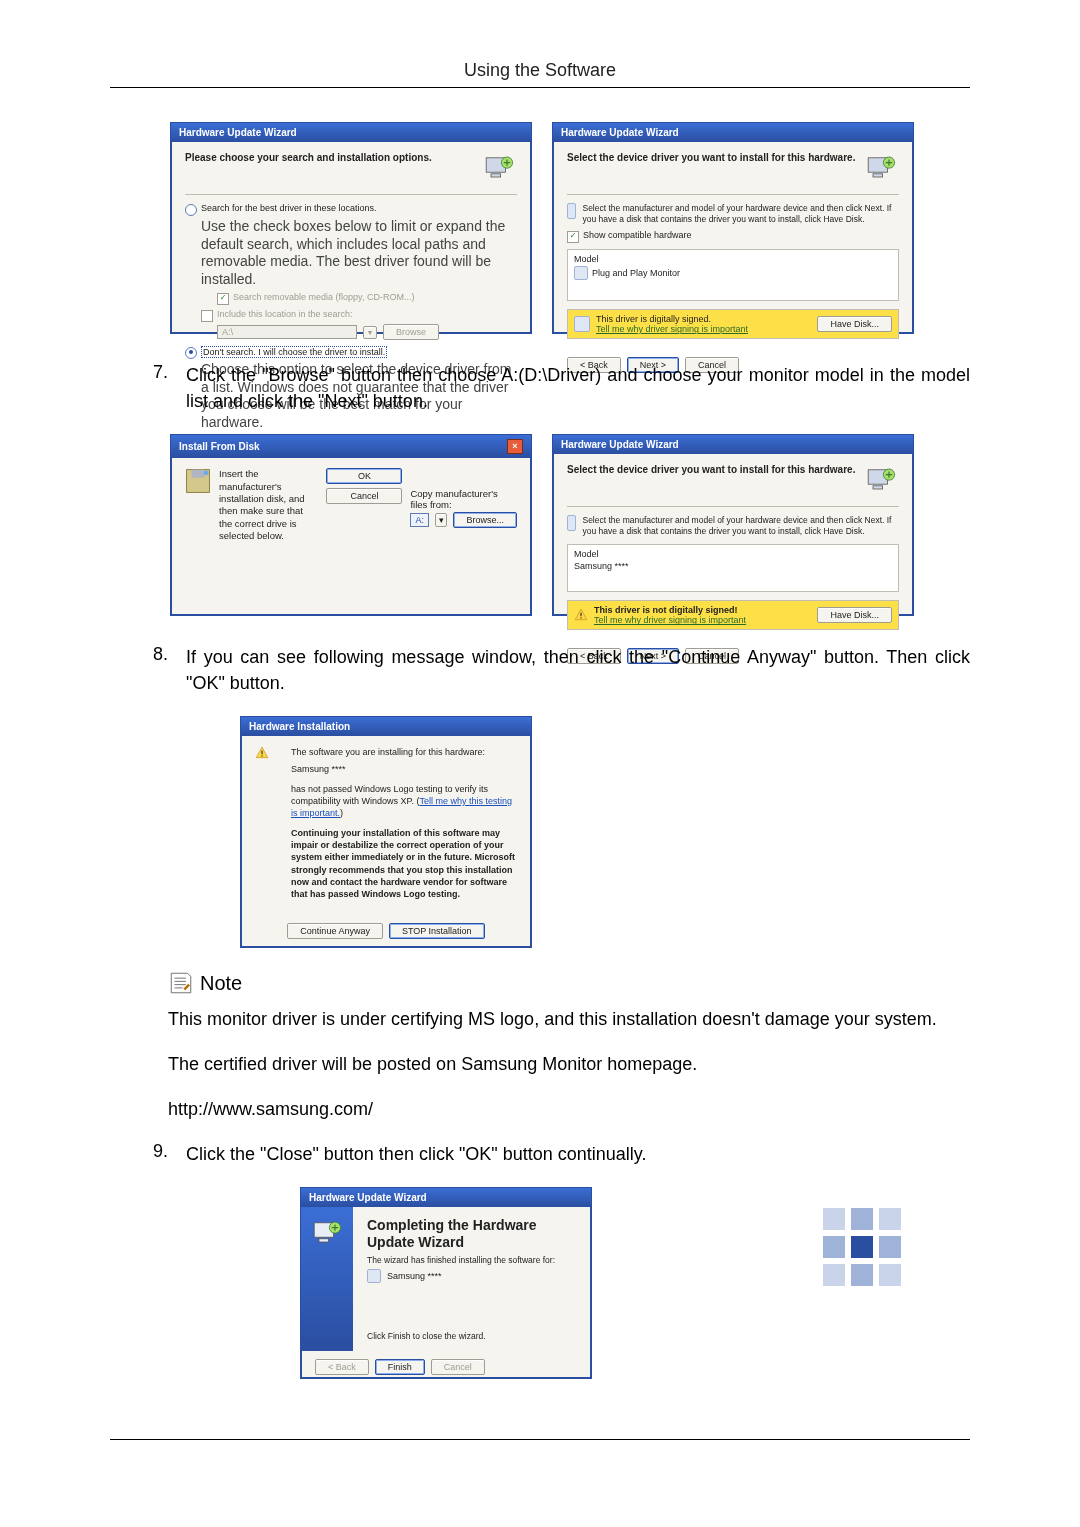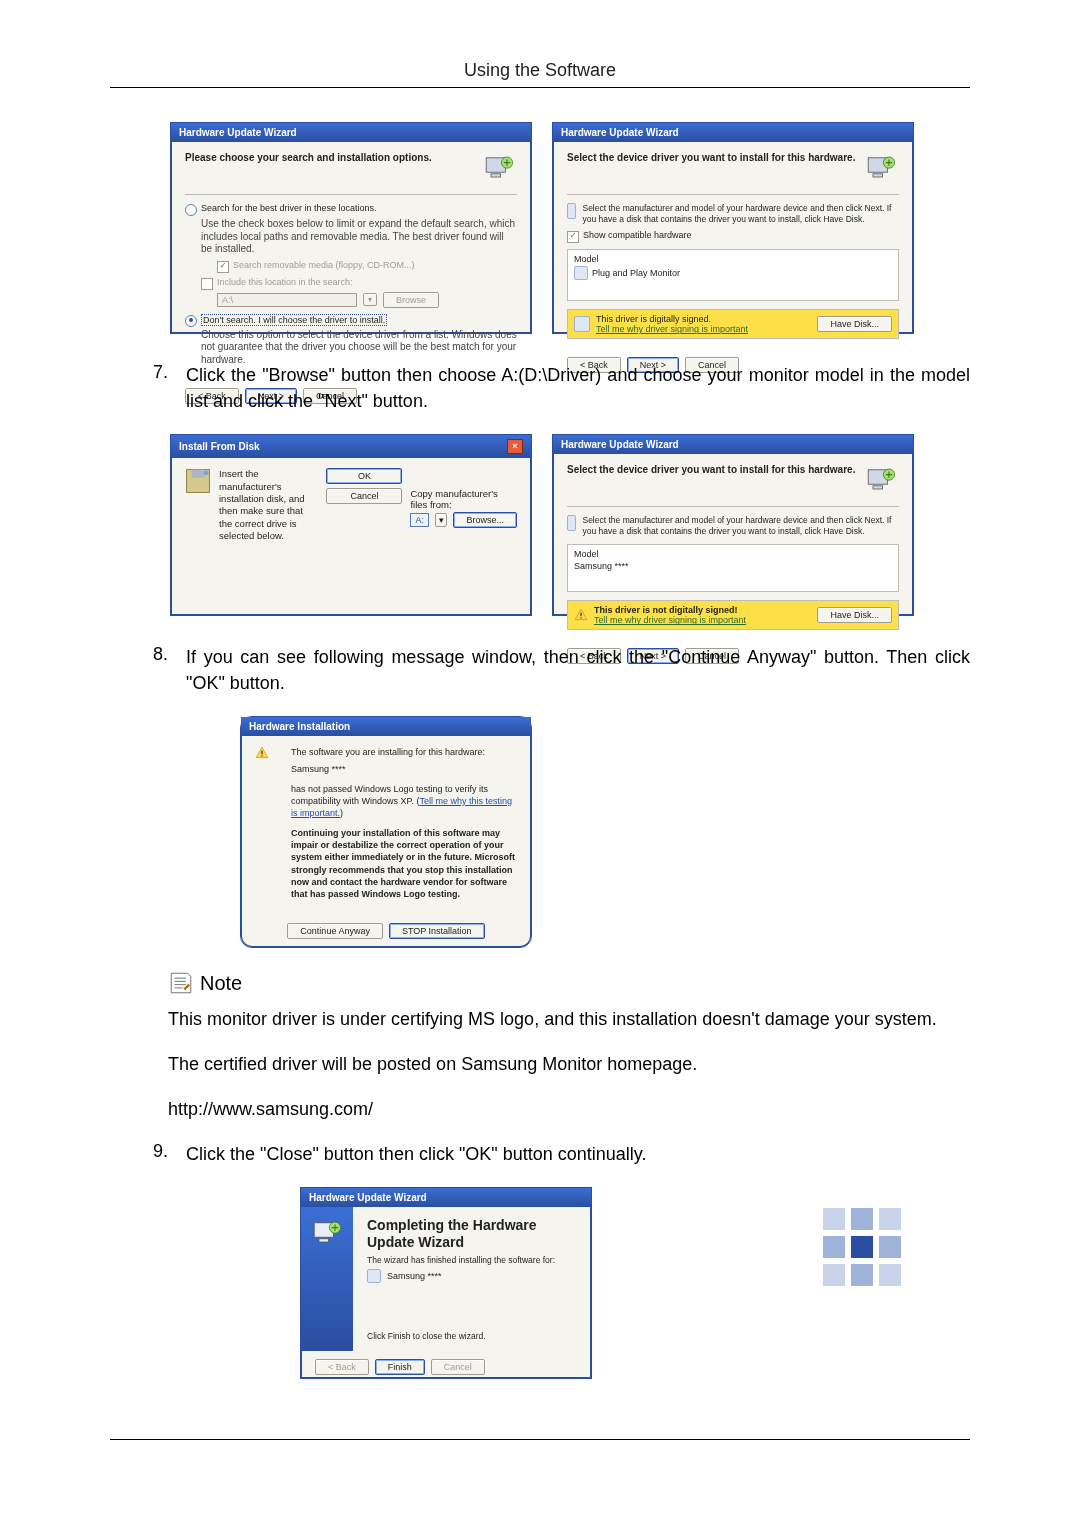--- a/index.html
+++ b/index.html
@@ -64,21 +64,21 @@
     width:36px;height:34px;
     display:flex;align-items:center;justify-content:center;
   }
   .dev-icon svg { width:34px;height:32px; }
   .xp-hr { border:none; border-top:1px solid #c0beb4; margin:8px 0; }
   .xp-radio-row { display:flex; align-items:flex-start; gap:4px; margin:4px 0 2px 0;}
   .xp-radio { width:10px;height:10px;border:1px solid #5a7bb5;border-radius:50%;background:#fff;flex-shrink:0;margin-top:1px;}
   .xp-radio.checked::after{content:"";display:block;width:4px;height:4px;border-radius:50%;background:#2a4ea0;margin:2px auto;}
   .xp-check { width:10px;height:10px;border:1px solid #9f9d93;background:#fff;flex-shrink:0;margin-top:1px;}
   .xp-check.checked::after{content:"✓";display:block;font-size:8px;color:#2a7b2a;line-height:8px;text-align:center;}
-  .xp-sub { color:#444; margin:2px 0 4px 16px; font-size:10px; line-height:1.25;}
+  .xp-sub { color:#444; margin:2px 0 4px 16px; font-size:14px; line-height:1.25;}
   .xp-sub.disabled, .disabled { color:#9f9d93; }
   .xp-textbox { border:1px solid #9f9d93; background:#fff; height:14px; padding:1px 4px; box-sizing:border-box; display:inline-block;}
   .xp-textbox.disabled{ background:#f0efe9; color:#9f9d93;}
   .xp-btn {
     border:1px solid #9f9d93;
     background:#f5f4ef;
     padding:2px 12px;
     font-size:9px;
     border-radius:2px;
     box-shadow:0 1px 0 #fff inset;
@@ -106,21 +106,21 @@
   .note-label{ font-size:20px; font-weight:normal;}
   .note-body{ font-size:18px; line-height:1.5; margin:0 0 18px 58px; text-align:justify;}
 
   .footer-rule{ border:none; border-top:1px solid #000; margin:60px 0 0 0;}
 
   
   .dlg-a{ width:360px; height:210px;}
   .dlg-b{ width:360px; height:210px;}
   .dlg-c{ width:360px; height:180px;}
   .dlg-d{ width:360px; height:180px;}
-  .dlg-e{ width:290px; height:230px; margin-left:130px;border-radius:12px;}
+  .dlg-e{ width:290px; height:230px; margin-left:130px;}
   .dlg-f{ width:290px; height:190px; margin-left:130px;}
 
   .floppy-icon{width:26px;height:26px;flex-shrink:0;}
   .floppy-icon svg{width:26px;height:26px;}
 
   .throbber{
     width:140px;height:120px;
     margin-left:180px;
     display:flex;align-items:center;justify-content:center;
   }

